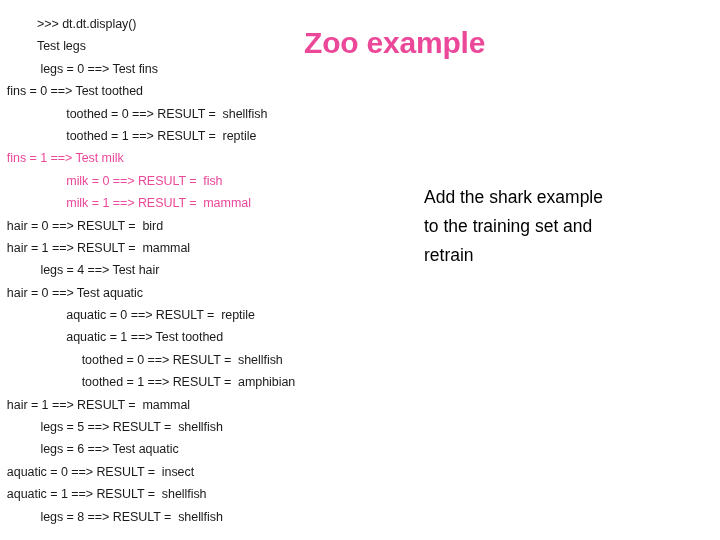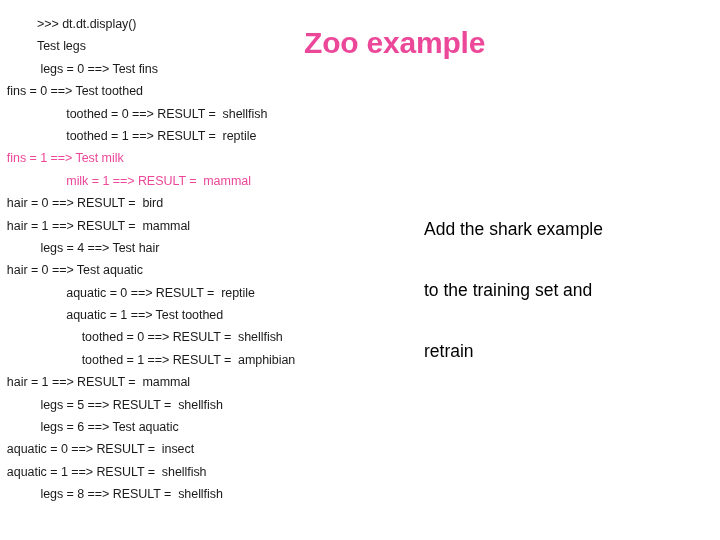--- a/index.html
+++ b/index.html
@@ -58,35 +58,36 @@
   
   #note-block {
     position: absolute;
     left: 424px;
     top: 183px;
     width: 250px;
     font-size: 17.5px;
     line-height: 29px;
     color: #000000;
   }
-  .note-line { white-space: nowrap; margin-top: 32px; }
+  .note-line { white-space: nowrap; }
 </style>
 </head>
 <body>
 
 <div id="slide-title">Zoo example</div>
 
 <div id="tree-output">
     <div class="tree-line d0">&gt;&gt;&gt; dt.dt.display()</div>
     <div class="tree-line d0">Test legs</div>
     <div class="tree-line d0"> legs = 0 ==&gt; Test fins</div>
     <div class="tree-line d1">  fins = 0 ==&gt; Test toothed</div>
     <div class="tree-line d2">   toothed = 0 ==&gt; RESULT =  shellfish</div>
     <div class="tree-line d2">   toothed = 1 ==&gt; RESULT =  reptile</div>
     <div class="tree-line d1 red">  fins = 1 ==&gt; Test milk</div>
+    <div class="tree-line d2 red">   milk = 0 ==&gt; RESULT =  fish</div>
     <div class="tree-line d2 red">   milk = 1 ==&gt; RESULT =  mammal</div>
     <div class="tree-line d1">  hair = 0 ==&gt; RESULT =  bird</div>
     <div class="tree-line d1">  hair = 1 ==&gt; RESULT =  mammal</div>
     <div class="tree-line d0"> legs = 4 ==&gt; Test hair</div>
     <div class="tree-line d1">  hair = 0 ==&gt; Test aquatic</div>
     <div class="tree-line d2">   aquatic = 0 ==&gt; RESULT =  reptile</div>
     <div class="tree-line d2">   aquatic = 1 ==&gt; Test toothed</div>
     <div class="tree-line d3">    toothed = 0 ==&gt; RESULT =  shellfish</div>
     <div class="tree-line d3">    toothed = 1 ==&gt; RESULT =  amphibian</div>
     <div class="tree-line d1">  hair = 1 ==&gt; RESULT =  mammal</div>

